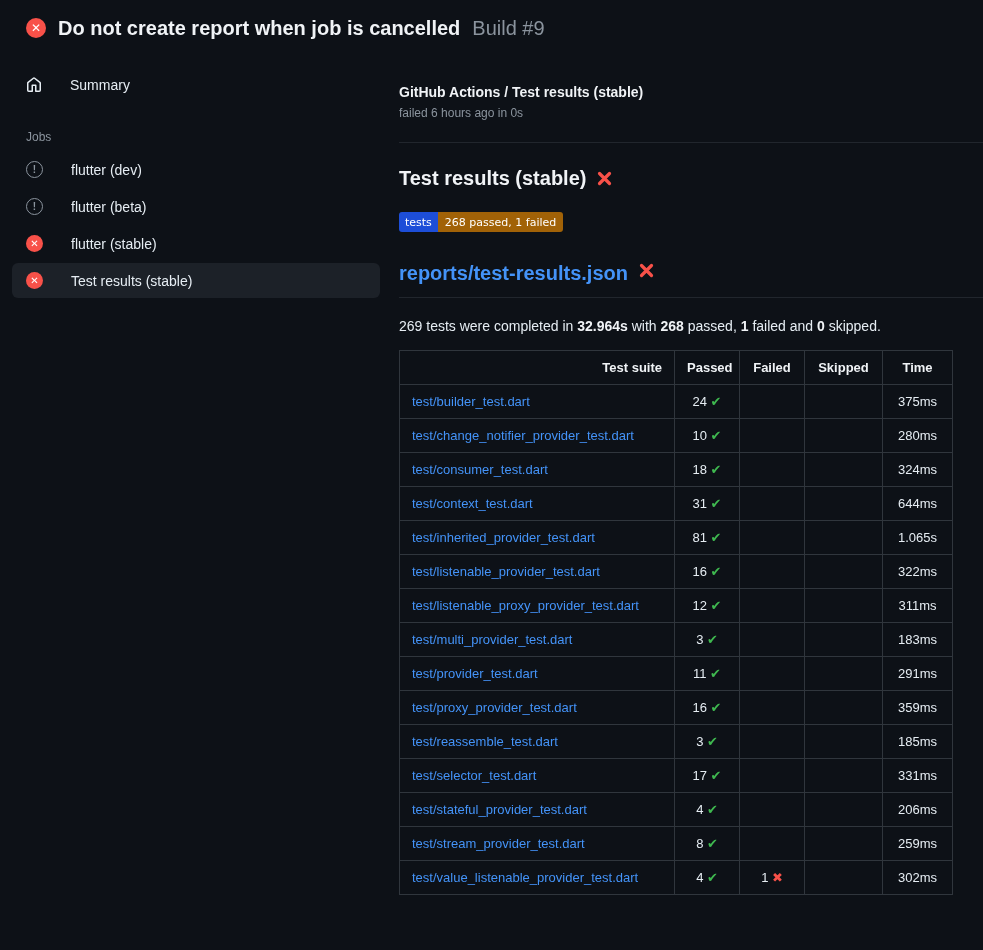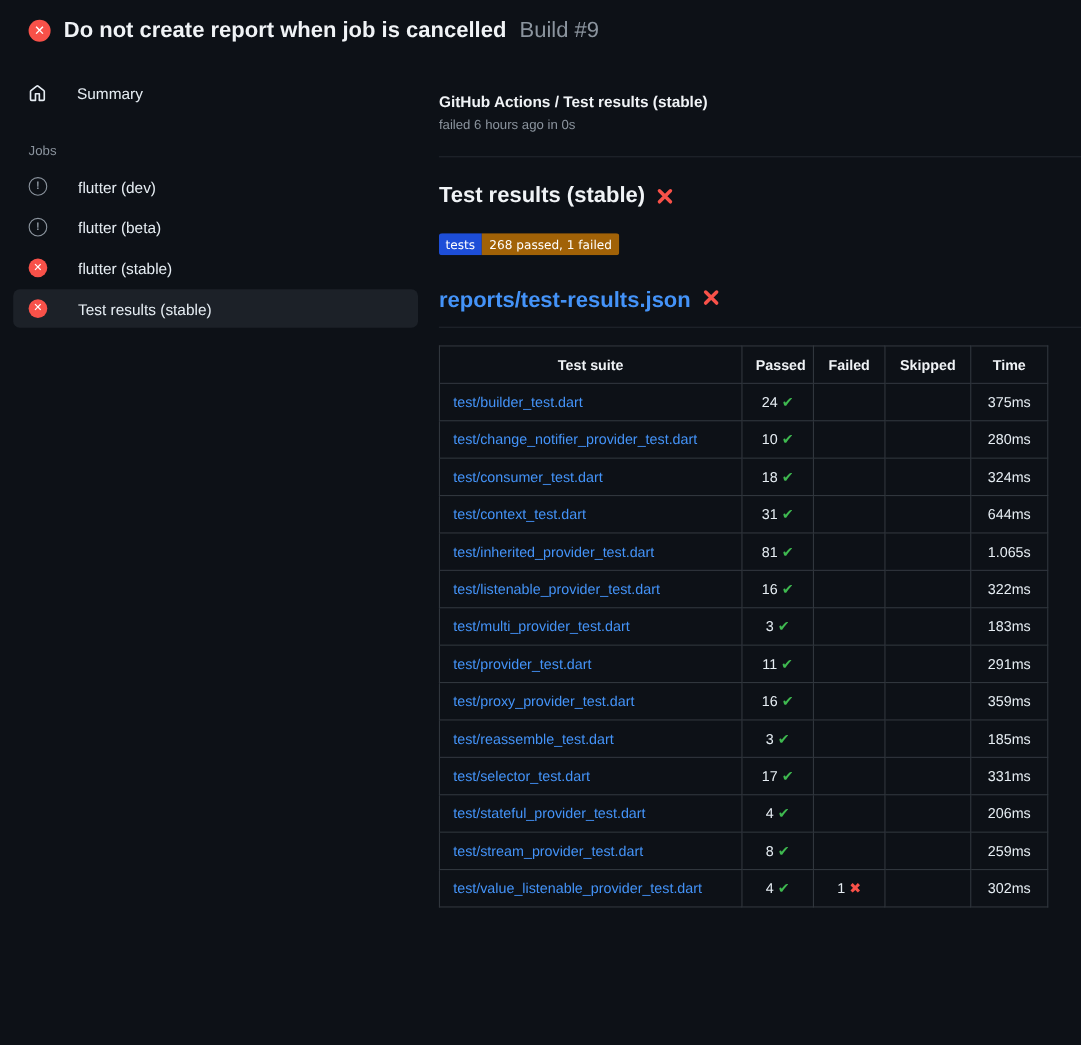--- a/index.html
+++ b/index.html
@@ -53,21 +53,21 @@
 
   
   .summary-line { margin-top:20px; font-size:14px; color:#e6edf3; }
   .summary-line .b { font-weight:700; color:#f0f3f6; }
 
   
   table.results { border-collapse:collapse; margin-top:16px; width:553px;
     table-layout:fixed; font-size:13px; }
   table.results th, table.results td {
     border:1px solid #30363d; padding:8px 12px; line-height:17px; }
-  table.results th { font-weight:700; text-align:center; color:#f0f3f6; }
+  table.results th { font-weight:700; text-align:right; color:#f0f3f6; }
   table.results th.c, table.results td.c { text-align:center; }
   .suite-link { color:#4493f8; text-decoration:none; }
   .check { color:#3fb950; font-weight:700; }
   .cross { color:#f85149; font-weight:700; }
 </style>
 </head>
 <body>
 
 <div class="app-header">
   <span class="status-icon status-failed header-icon">✕</span>
@@ -126,20 +126,23 @@
 
   <div class="report-heading">
     <a href="#" class="report-link">reports/test-results.json</a>
     <span class="big-x">
       <svg width="17" height="17" viewBox="0 0 17 17">
           <path d="M3.5 3.5 L13.5 13.5 M13.5 3.5 L3.5 13.5" stroke="#f85149" stroke-width="3.2" stroke-linecap="round" fill="none"></path>
         </svg>
     </span>
   </div>
 
+  <div class="summary-line">
+    <span>269 tests were completed in </span><span class="b">32.964s</span><span> with </span><span class="b">268</span><span> passed, </span><span class="b">1</span><span> failed and </span><span class="b">0</span><span> skipped.</span>
+  </div>
 
   <table class="results">
     <colgroup>
       <col style="width:275px">
         <col style="width:65px">
         <col style="width:65px">
         <col style="width:78px">
         <col style="width:70px">
     </colgroup>
     <thead>
@@ -188,20 +191,27 @@
           <td class="c">1.065s</td>
         </tr>
         <tr>
           <td><a href="#" class="suite-link">test/listenable_provider_test.dart</a></td>
           <td class="c">16 <span class="check">✔</span></td>
           <td class="c"></td>
           <td class="c"></td>
           <td class="c">322ms</td>
         </tr>
         <tr>
+          <td><a href="#" class="suite-link">test/listenable_proxy_provider_test.dart</a></td>
+          <td class="c">12 <span class="check">✔</span></td>
+          <td class="c"></td>
+          <td class="c"></td>
+          <td class="c">311ms</td>
+        </tr>
+        <tr>
           <td><a href="#" class="suite-link">test/multi_provider_test.dart</a></td>
           <td class="c">3 <span class="check">✔</span></td>
           <td class="c"></td>
           <td class="c"></td>
           <td class="c">183ms</td>
         </tr>
         <tr>
           <td><a href="#" class="suite-link">test/provider_test.dart</a></td>
           <td class="c">11 <span class="check">✔</span></td>
           <td class="c"></td>

